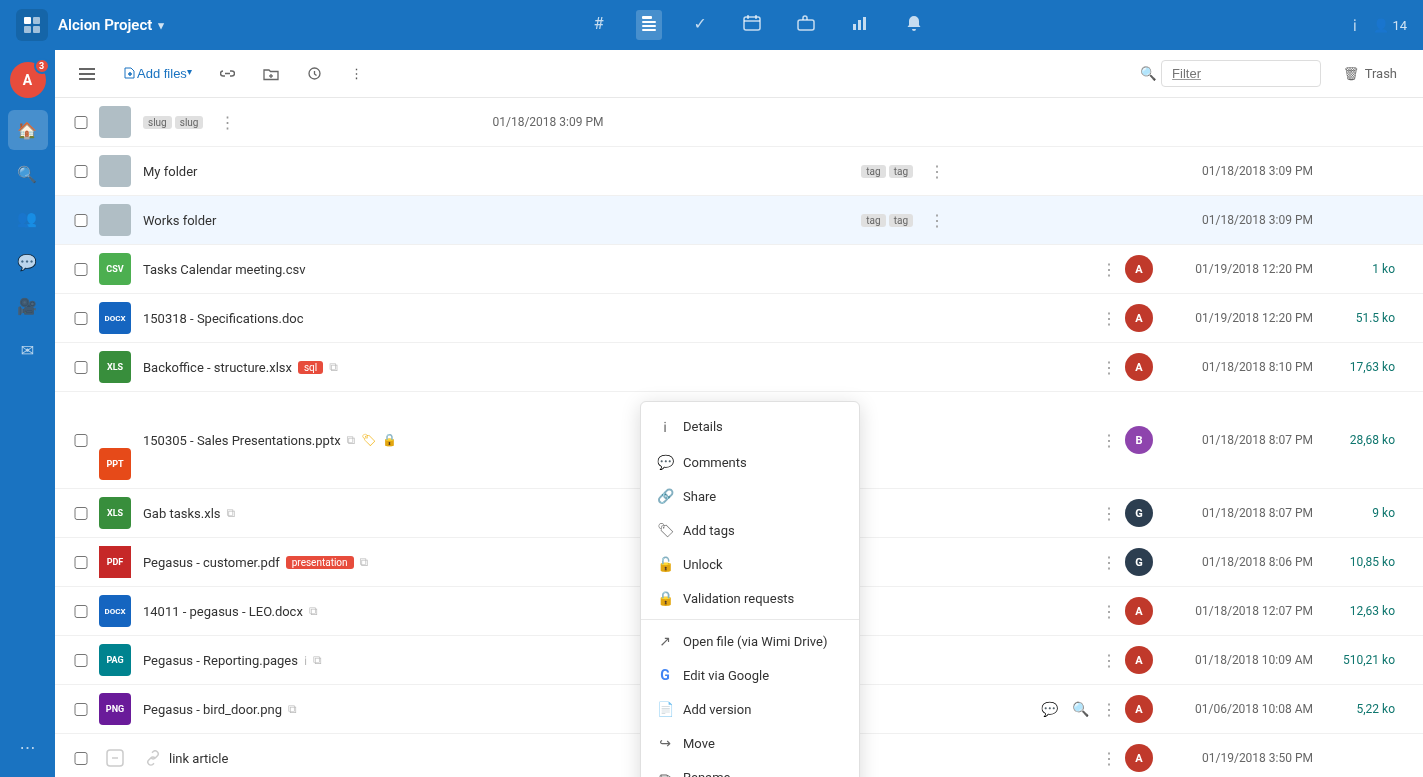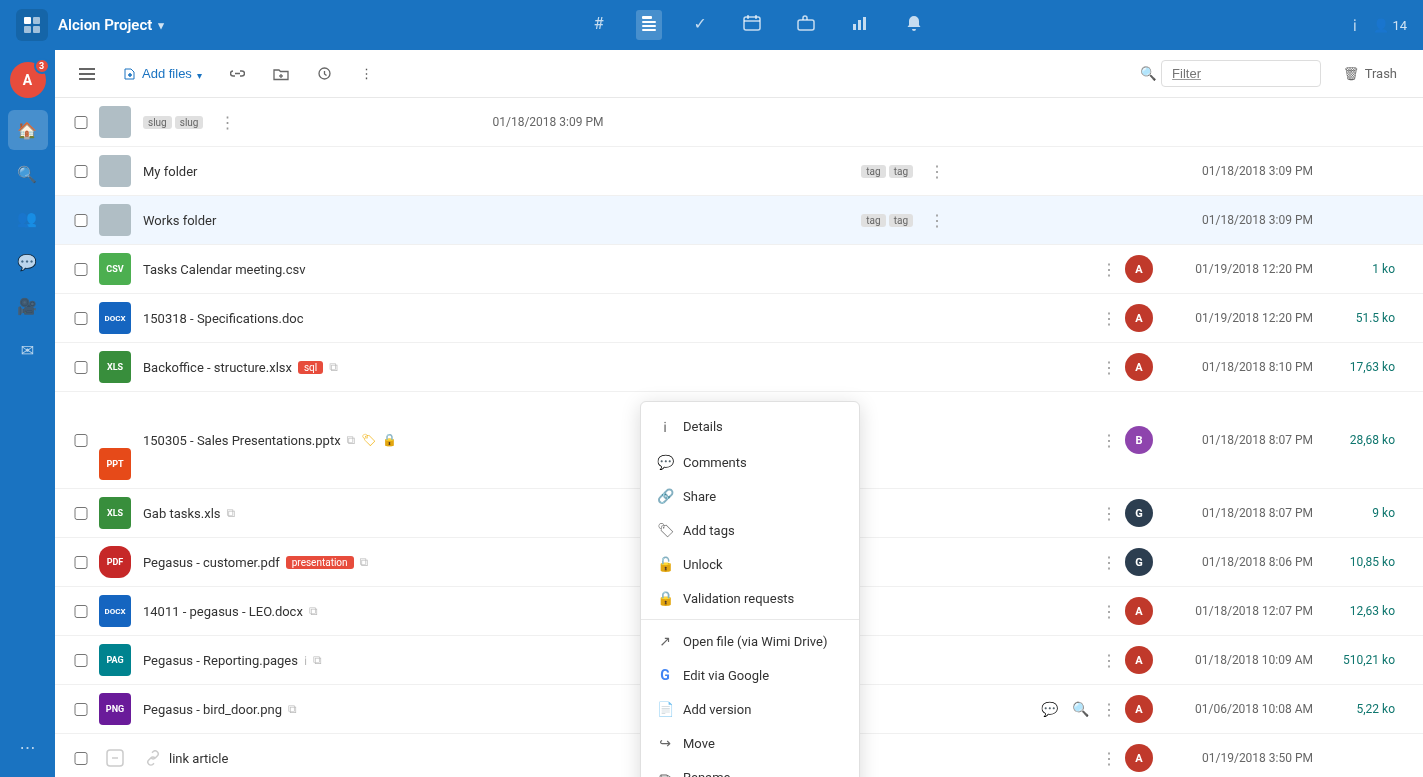--- a/index.html
+++ b/index.html
@@ -30,21 +30,21 @@
 
     
     .main-content {
       margin-top: 50px; margin-left: 55px; background: white; min-height: calc(100vh - 50px);
     }
 
     
     .toolbar {
       display: flex; align-items: center; padding: 10px 16px; border-bottom: 1px solid #e8e8e8; gap: 12px; background: white; position: sticky; top: 50px; z-index: 50;
     }
-    .toolbar-btn { display: flex; align-items: flex-end; gap: 5px; padding: 5px 8px; border: none; background: none; cursor: pointer; color: #555; border-radius: 4px; font-size: 13px; }
+    .toolbar-btn { display: flex; align-items: flex-start; padding: 5px 8px; border: none; background: none; cursor: pointer; color: #555; border-radius: 4px; font-size: 13px; }
     .toolbar-btn.primary { color: #1a73c1; font-weight: 500; }
     .toolbar-spacer { flex: 1; }
     .toolbar-search { display: flex; align-items: center; }
     .search-icon-btn { background: none; border: none; cursor: pointer; color: #666; padding: 4px; }
     .filter-input { border: 1px solid #ddd; border-radius: 4px; padding: 5px 10px; font-size: 13px; width: 160px; color: #999; text-decoration: underline; }
     .trash-btn { display: flex; align-items: center; gap: 5px; color: #666; cursor: pointer; padding: 5px 10px; border-radius: 4px; }
 
     
     .file-list { width: 100%; }
     .file-row {
@@ -387,21 +387,21 @@
         <span class="file-inline-icon">⧉</span>
       </div>
       <button class="more-btn">⋮</button>
       <div class="avatar-circle" style="background:#2c3e50;">G</div>
       <div class="file-date">01/18/2018 8:07 PM</div>
       <div class="file-size">9 ko</div>
     </div>
 
     <div class="file-row">
       <input type="checkbox" class="file-check" style="">
-      <div class="file-icon pdf-color" style="font-size:9px;border-radius:12px;">PDF</div>
+      <div class="file-icon pdf-color" style="font-size:9px;border-radius:0;">PDF</div>
       <div class="file-name">
         <span class="file-name-text">Pegasus - customer.pdf</span>
         <span class="file-badge presentation">presentation</span>
         <span class="file-inline-icon">⧉</span>
       </div>
       <button class="more-btn">⋮</button>
       <div class="avatar-circle" style="background:#2c3e50;">G</div>
       <div class="file-date">01/18/2018 8:06 PM</div>
       <div class="file-size">10,85 ko</div>
     </div>

